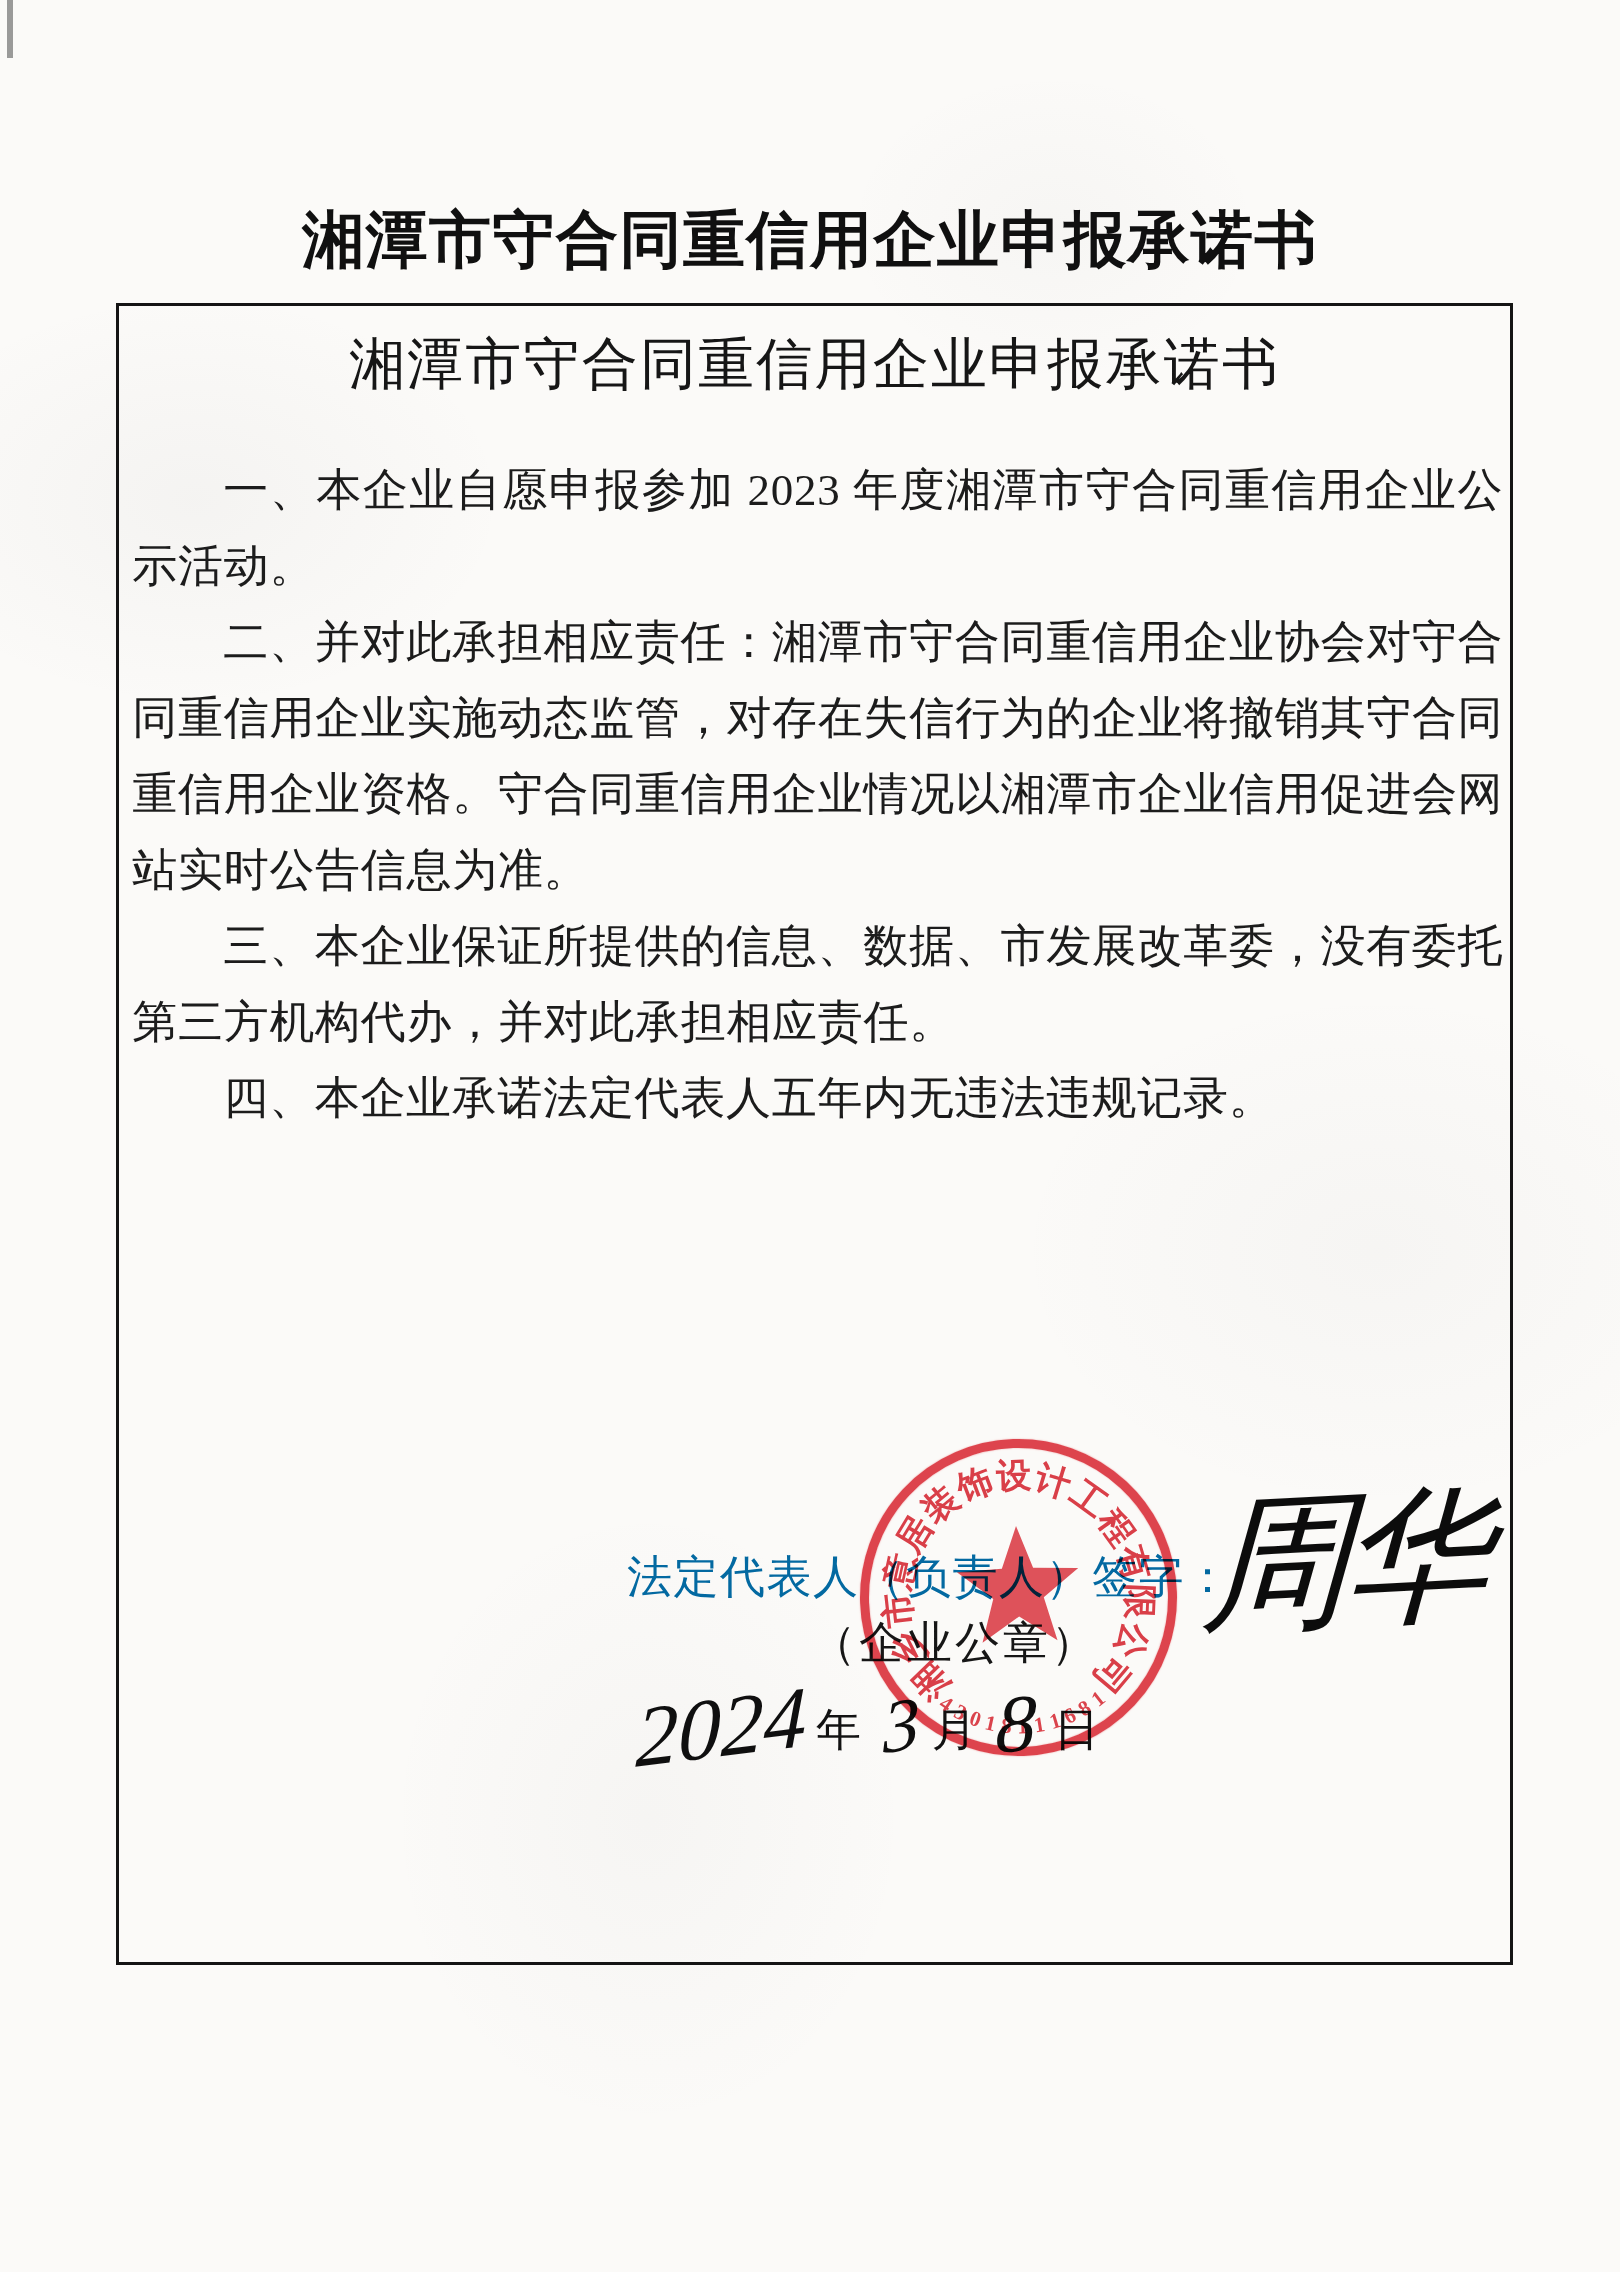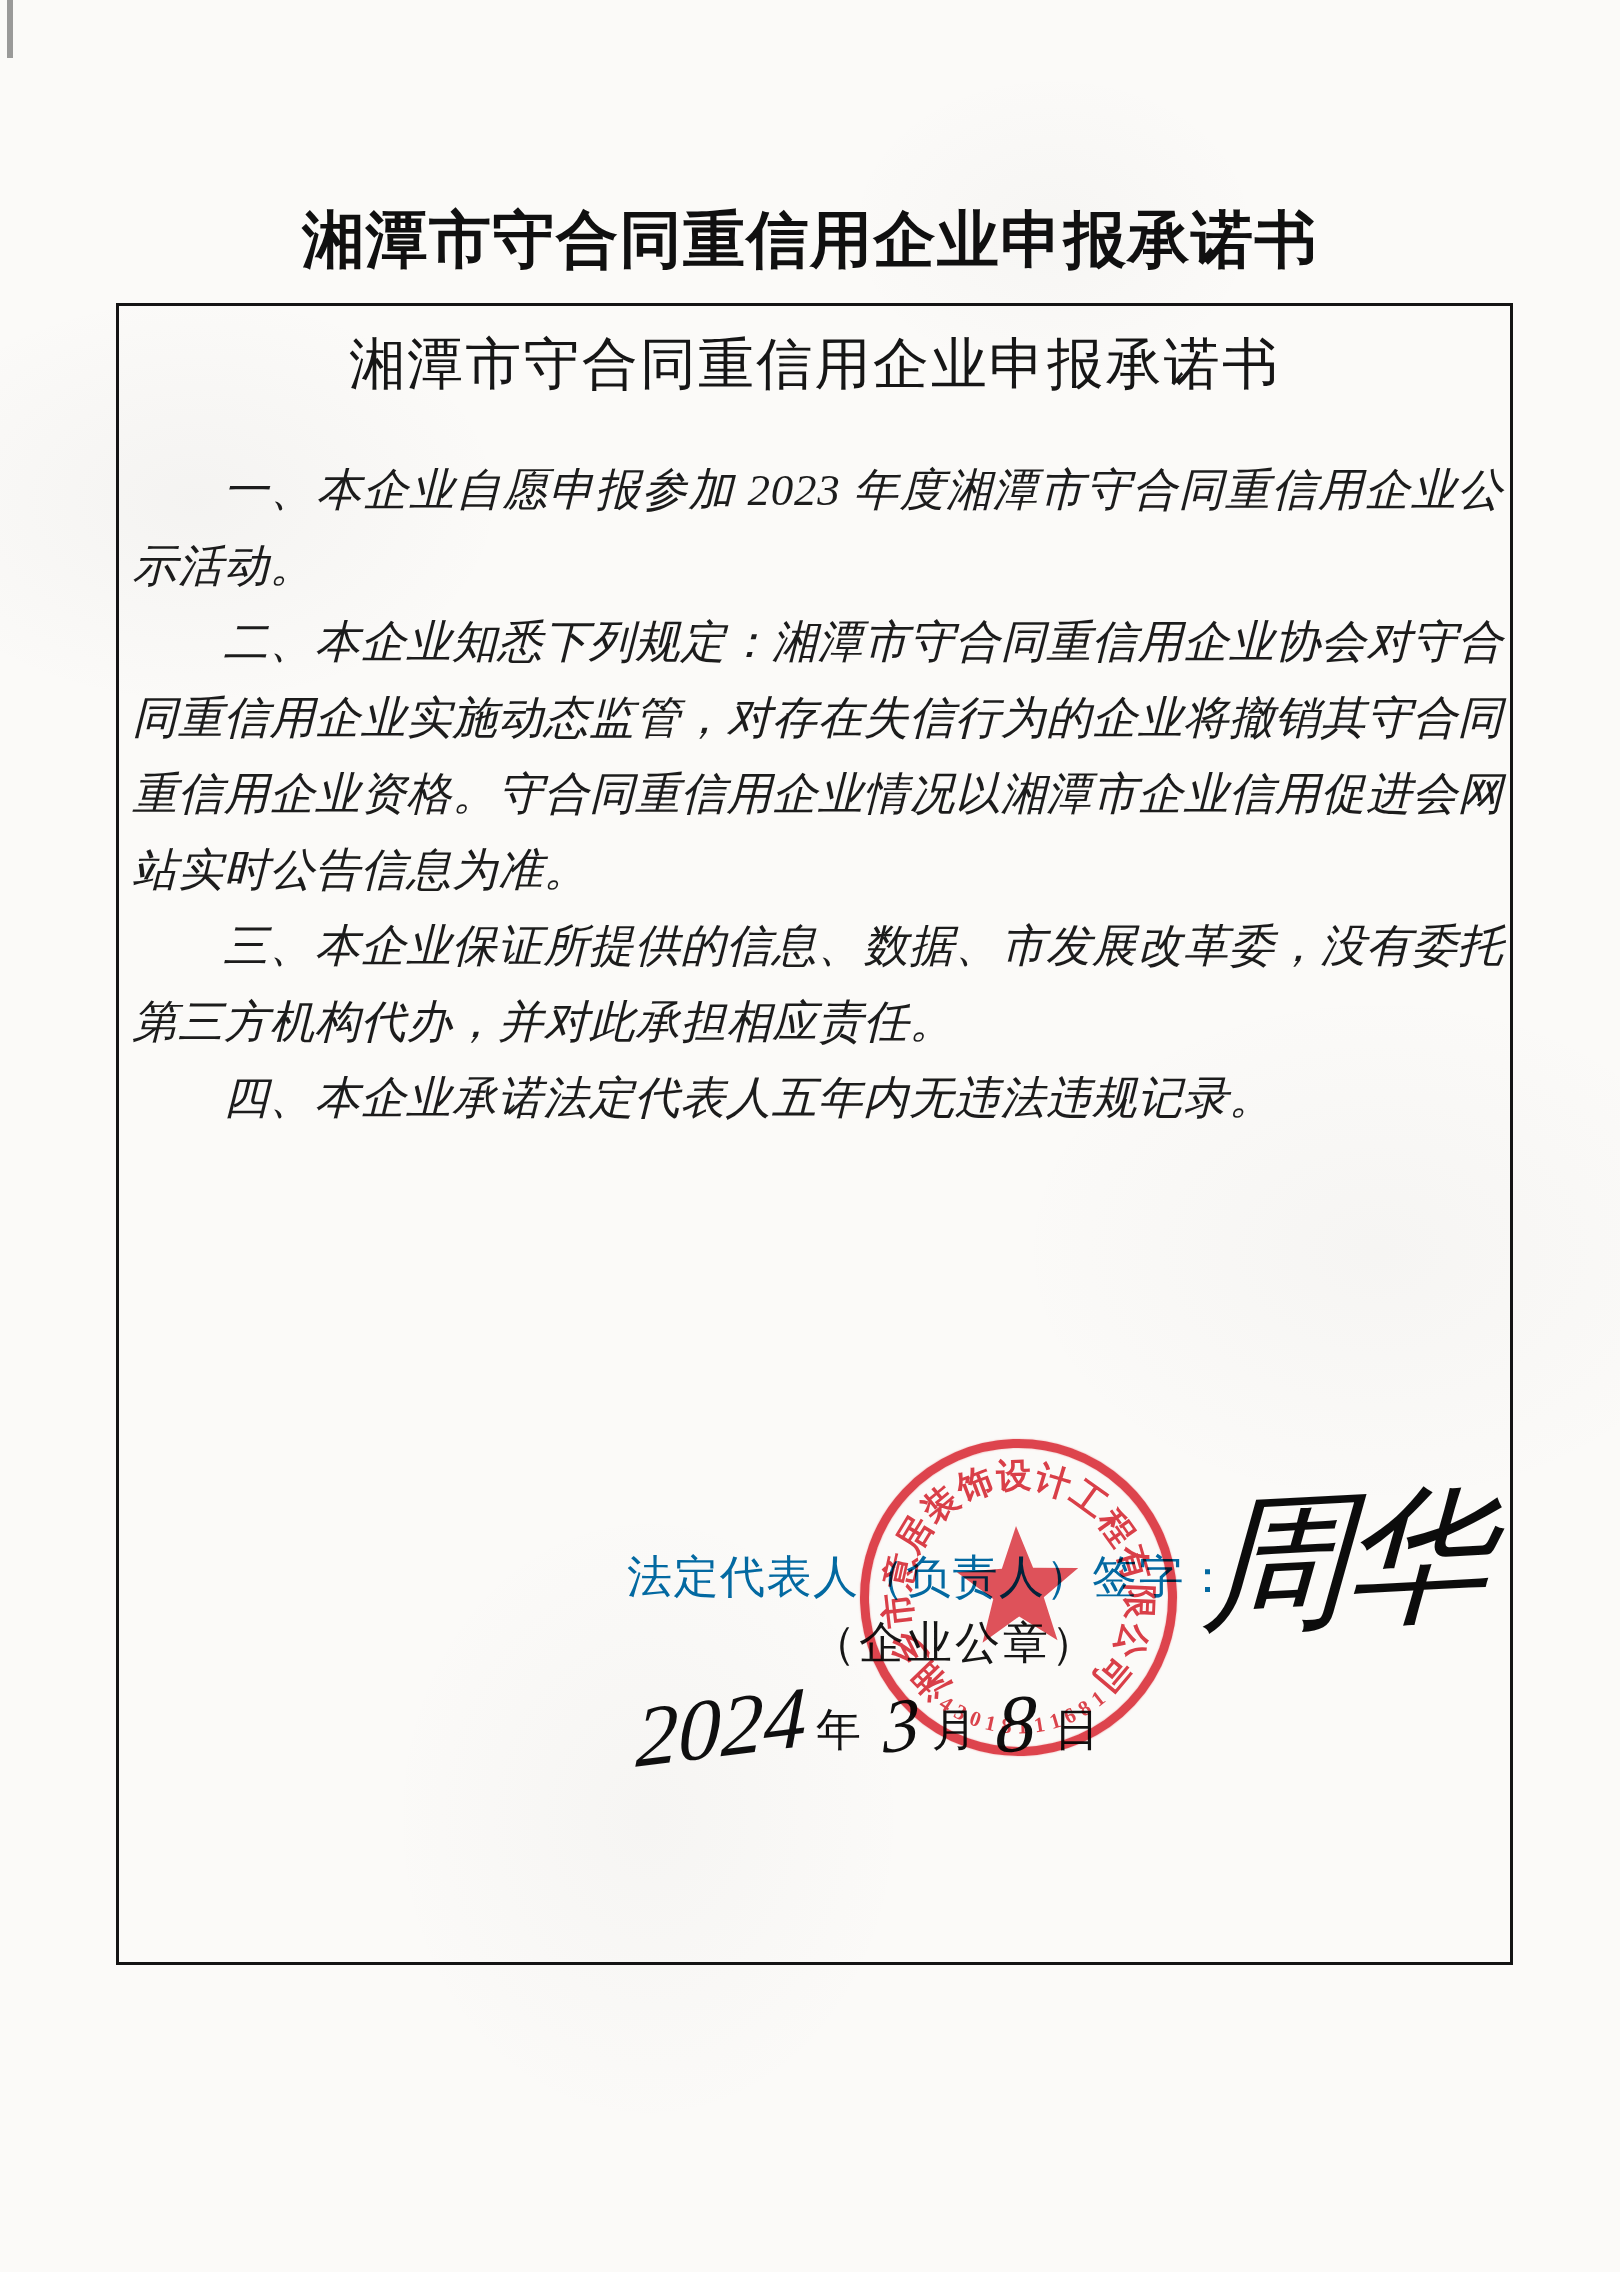--- a/index.html
+++ b/index.html
@@ -31,21 +31,21 @@
     background:transparent;
   }
   .inner-title{
     position:absolute;left:0;top:20.7px;width:100%;
     text-align:center;font-size:56px;font-weight:500;color:#161616;
     letter-spacing:2.2px;
   }
   .body-text{
     position:absolute;left:13.3px;top:146px;width:1371px;
     font-size:45px;color:#1c1c1c;line-height:76px;
-    text-align:justify;letter-spacing:0.7px;font-style:italic;
+    text-align:justify;letter-spacing:0.7px;
   }
   .body-text p{
     margin:0;text-indent:91px;word-break:break-all;
   }
   .sig-label{
     position:absolute;left:508px;top:1241px;
     font-size:45px;color:#0369a1;letter-spacing:1.5px;
   }
   .seal-note{
     position:absolute;left:692px;top:1307px;
@@ -95,21 +95,21 @@
 <div class="scan-stub" data-name="scan-edge-artifact"></div>
 
 <h1 class="main-title" data-name="document-main-title">湘潭市守合同重信用企业申报承诺书</h1>
 
 <div class="content-box" data-name="content-border-box">
 
   <div class="inner-title" data-name="inner-title">湘潭市守合同重信用企业申报承诺书</div>
 
   <div class="body-text" data-name="body-text">
     <p data-name="body-paragraph-1">一、本企业自愿申报参加 2023 年度湘潭市守合同重信用企业公示活动。</p>
-    <p data-name="body-paragraph-2">二、本企业知悉下列规定：湘潭市守合同重信用企业协会对守合同重信用企业实施动态监管，对存在失信行为的企业将撤销其守合同重信用企业资格。守合同重信用企业情况以湘潭市企业信用促进会网站实时公告信息为准。</p>
+    <p data-name="body-paragraph-2">二、并对此承担相应责任：湘潭市守合同重信用企业协会对守合同重信用企业实施动态监管，对存在失信行为的企业将撤销其守合同重信用企业资格。守合同重信用企业情况以湘潭市企业信用促进会网站实时公告信息为准。</p>
     <p data-name="body-paragraph-3">三、本企业保证所提供的信息、数据、市发展改革委，没有委托第三方机构代办，并对此承担相应责任。</p>
     <p data-name="body-paragraph-4">四、本企业承诺法定代表人五年内无违法违规记录。</p>
   </div>
 
   <div class="sig-label" data-name="legal-rep-signature-label">法定代表人（负责人）签字：</div>
 
   <div class="seal-note" data-name="company-seal-note">（企业公章）</div>
 
   <div class="date-line" data-name="date-line">
     <span class="hw hw-year" data-name="handwritten-year">2024</span>

